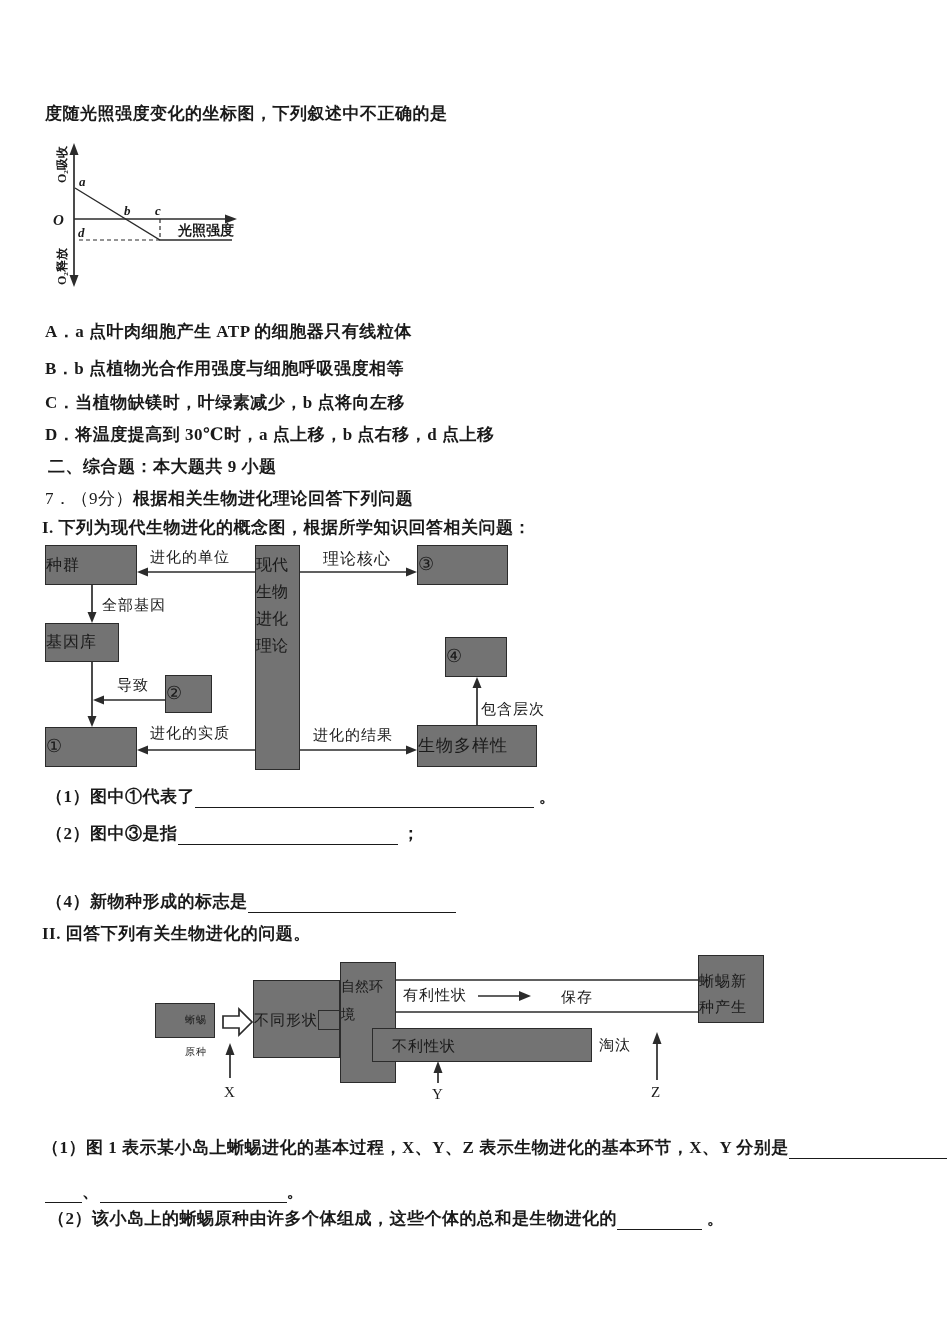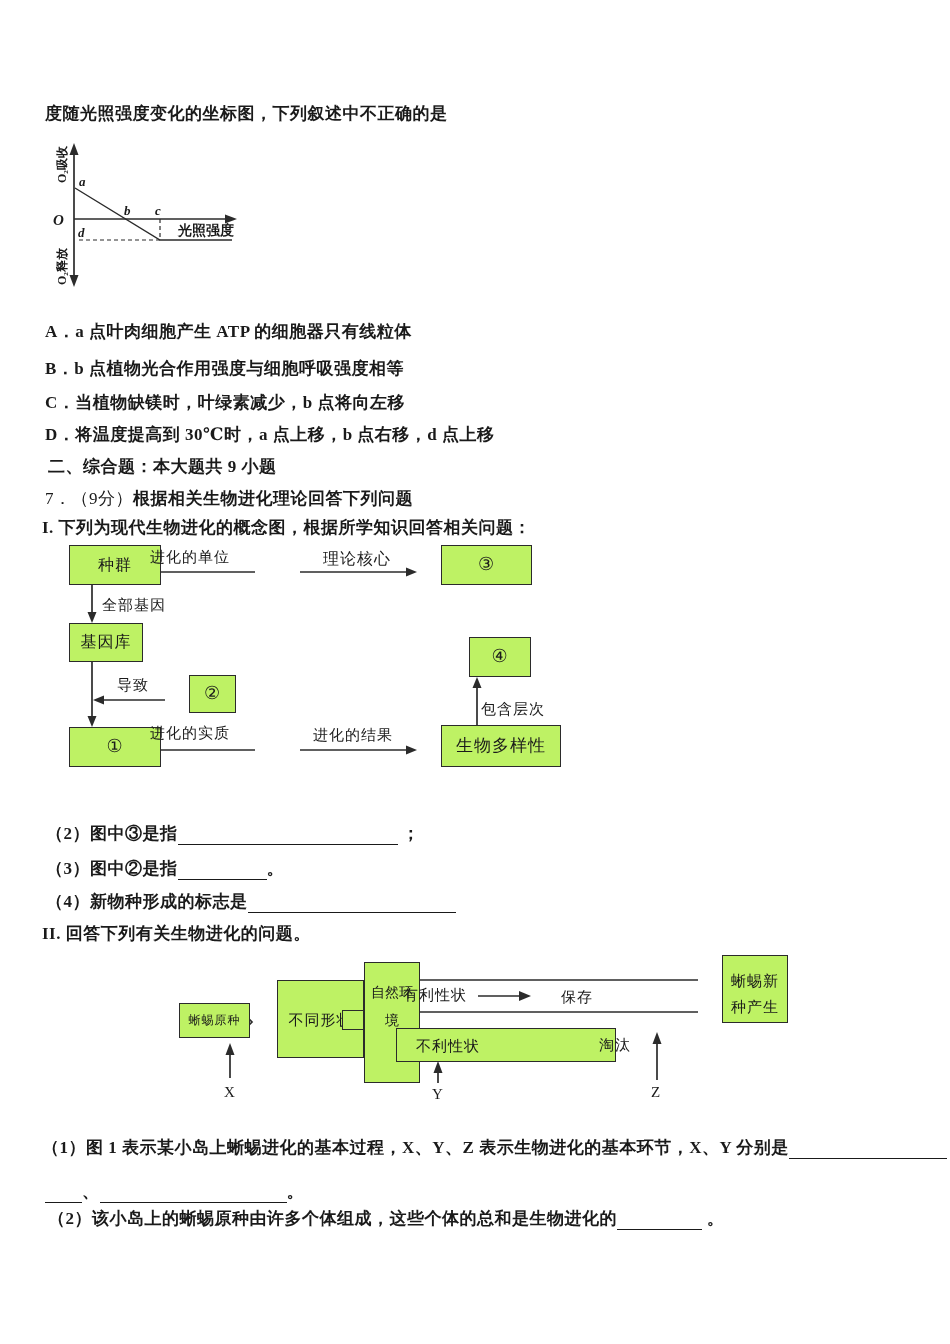--- a/index.html
+++ b/index.html
@@ -2,22 +2,22 @@
 <html><head>
 <meta charset="utf-8">
 <style>
   html,body{margin:0;padding:0;background:#e8e8e8;}
   #page{position:relative;width:950px;height:1344px;background:#ffffff;margin:0 auto;
         font-family:"Liberation Serif","DejaVu Serif",serif;color:#1a1a1a;overflow:hidden;}
   .abs{position:absolute;}
   .bodyline{font-size:17px;font-weight:700;white-space:nowrap;letter-spacing:.5px;}
   .plain{font-weight:400;}
   .blank{display:inline-block;border-bottom:1.6px solid #1a1a1a;height:1.02em;vertical-align:bottom;}
-  .box{position:absolute;border:1.8px solid #2b2b2b;background:#bef264;text-align:center;
-       font-size:16px;font-weight:400;letter-spacing:1px;box-sizing:border-box;margin-left:24px;}
+  .box{position:absolute;border:1.8px solid #2b2b2b;background:#737373;text-align:left;
+       font-size:16px;font-weight:400;letter-spacing:1px;box-sizing:border-box;}
   .dlabel{position:absolute;font-size:15px;font-weight:400;white-space:nowrap;letter-spacing:1px;}
   .vtext{word-break:break-all;line-height:27px;letter-spacing:0;}
   svg .ln{stroke:#2b2b2b;stroke-width:1.7;fill:none;}
   svg .thin{stroke:#2b2b2b;stroke-width:1.4;fill:none;}
   svg .dash{stroke:#2b2b2b;stroke-width:1.2;fill:none;stroke-dasharray:4 3;}
   svg .tri{fill:#2b2b2b;stroke:none;}
   svg .glabel{font-family:"Liberation Serif","DejaVu Serif",serif;font-style:italic;font-weight:700;
       font-size:13px;fill:#1a1a1a;}
   svg .cjk{font-family:"Liberation Serif","DejaVu Serif",serif;font-weight:600;font-size:14px;fill:#1a1a1a;}
 </style>
@@ -98,37 +98,38 @@
       </g>
       <g>
         <line class="ln" x1="437" y1="185" x2="437" y2="143"></line>
           <polygon class="tri" points="437,137 432.5,148 441.5,148"></polygon>
       </g>
     </svg>
     <div class="box" style="left:5px;top:5px;width:92px;height:40px;line-height:37px;">种群</div>
     <div class="box" style="left:5px;top:83px;width:74px;height:39px;line-height:36px;">基因库</div>
     <div class="box" style="left:125px;top:135px;width:47px;height:38px;line-height:35px;font-size:18px;">②</div>
     <div class="box" style="left:5px;top:187px;width:92px;height:40px;line-height:37px;font-size:18px;">①</div>
+    <div class="box vtext" style="left:215px;top:5px;width:45px;height:225px;padding-top:5px;line-height:27px;">现代生物进化理论</div>
     <div class="box" style="left:377px;top:5px;width:91px;height:40px;line-height:37px;font-size:18px;">③</div>
     <div class="box" style="left:405px;top:97px;width:62px;height:40px;line-height:37px;font-size:18px;">④</div>
     <div class="box" style="left:377px;top:185px;width:120px;height:42px;line-height:39px;font-size:17px;">生物多样性</div>
     <div class="dlabel" style="left:110px;top:8px;">进化的单位</div>
     <div class="dlabel" style="left:283px;top:9px;font-size:16px;">理论核心</div>
     <div class="dlabel" style="left:62px;top:56px;">全部基因</div>
     <div class="dlabel" style="left:77px;top:136px;">导致</div>
     <div class="dlabel" style="left:110px;top:184px;">进化的实质</div>
     <div class="dlabel" style="left:273px;top:186px;">进化的结果</div>
     <div class="dlabel" style="left:441px;top:160px;">包含层次</div>
   </div>
 
+  <div class="abs bodyline" style="left:46px;top:785px;">
+    <span>（1）图中①代表了</span><span class="blank" style="width:339px;"></span> <span>。</span>
+  </div>
   <div class="abs bodyline" style="left:46px;top:822px;">
     <span>（2）图中③是指</span><span class="blank" style="width:220px;"></span> <span>；</span>
-  </div>
-  <div class="abs bodyline" style="left:46px;top:857px;">
-    <span>（3）图中②是指</span><span class="blank" style="width:89px;"></span><span>。</span>
   </div>
   <div class="abs bodyline" style="left:46px;top:890px;">
     <span>（4）新物种形成的标志是</span><span class="blank" style="width:208px;"></span><span></span>
   </div>
 
   <div class="abs bodyline" style="left:42px;top:922px;text-align:right;">II. 回答下列有关生物进化的问题。</div>
 
   <div class="abs" style="left:140px;top:948px;width:640px;height:162px;">
     <svg class="abs" style="left:0;top:0;" width="640" height="162" viewBox="0 0 640 162">
       <polygon points="83,68 99,68 99,61 112,74 99,87 99,80 83,80" fill="#ffffff" stroke="#2b2b2b" stroke-width="1.7"></polygon>
@@ -148,26 +149,26 @@
       </g>
       <g>
         <line class="ln" x1="298" y1="135" x2="298" y2="122"></line>
           <polygon class="tri" points="298,113 293.5,125 302.5,125"></polygon>
       </g>
       <g>
         <line class="ln" x1="517" y1="132" x2="517" y2="93"></line>
           <polygon class="tri" points="517,84 512.5,96 521.5,96"></polygon>
       </g>
     </svg>
-    <div class="box" style="left:15px;top:55px;width:71px;height:35px;line-height:32px;font-size:12px;">蜥蜴原种</div>
+    <div class="box" style="left:15px;top:55px;width:60px;height:35px;line-height:32px;font-size:10px;padding-left:29px;">蜥蜴原种</div>
     <div class="box" style="left:113px;top:32px;width:87px;height:78px;font-size:15px;">
       <div style="margin-top:30px;">不同形状</div>
     </div>
     <div class="box" style="left:178px;top:62px;width:22px;height:20px;"></div>
-    <div class="box vtext" style="left:200px;top:14px;width:56px;height:121px;padding-top:16px;line-height:28px;font-size:14px;">自然环境</div>
+    <div class="box vtext" style="left:200px;top:14px;width:56px;height:121px;padding-top:10px;line-height:28px;font-size:14px;">自然环境</div>
     <div class="dlabel" style="left:263px;top:38px;">有利性状</div>
     <div class="dlabel" style="left:421px;top:40px;">保存</div>
     <div class="box" style="left:558px;top:7px;width:66px;height:68px;font-size:15px;line-height:26px;padding-top:12px;">
       <div>蜥蜴新</div>
       <div>种产生</div>
     </div>
     <div class="box" style="left:232px;top:80px;width:220px;height:34px;">
       <div class="dlabel" style="left:19px;top:8px;">不利性状</div>
     </div>
     <div class="dlabel" style="left:459px;top:88px;">淘汰</div>

